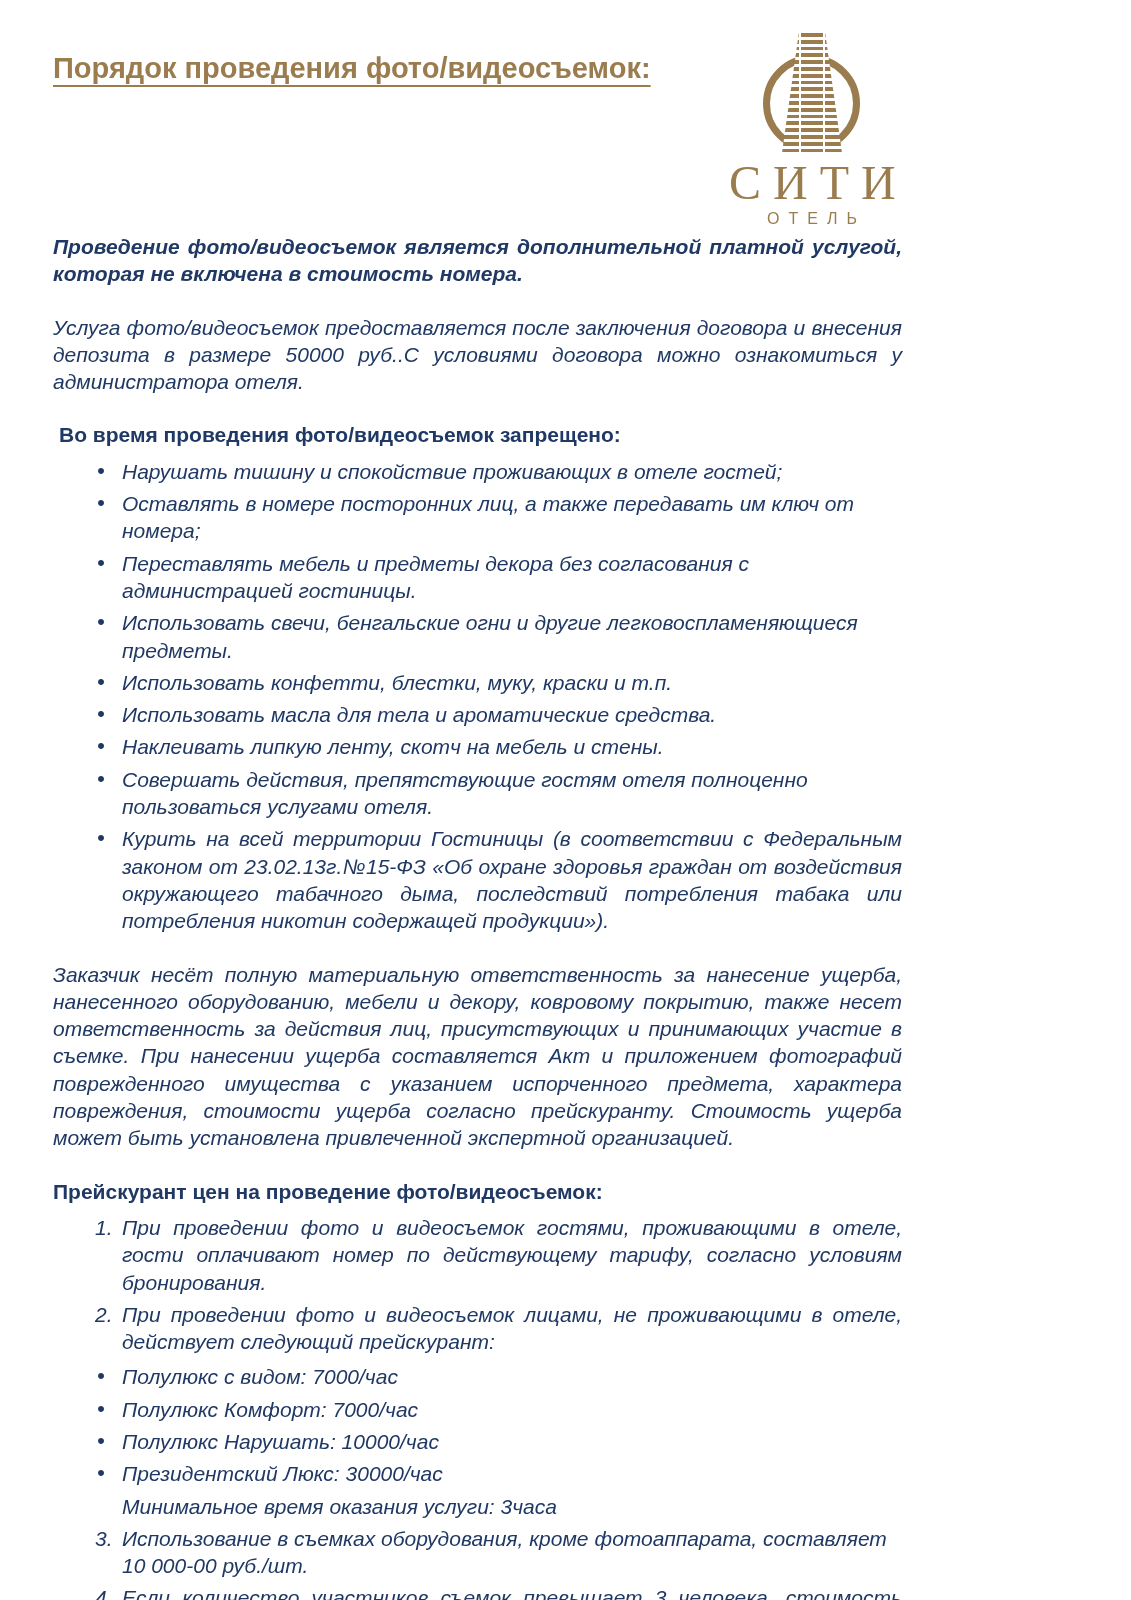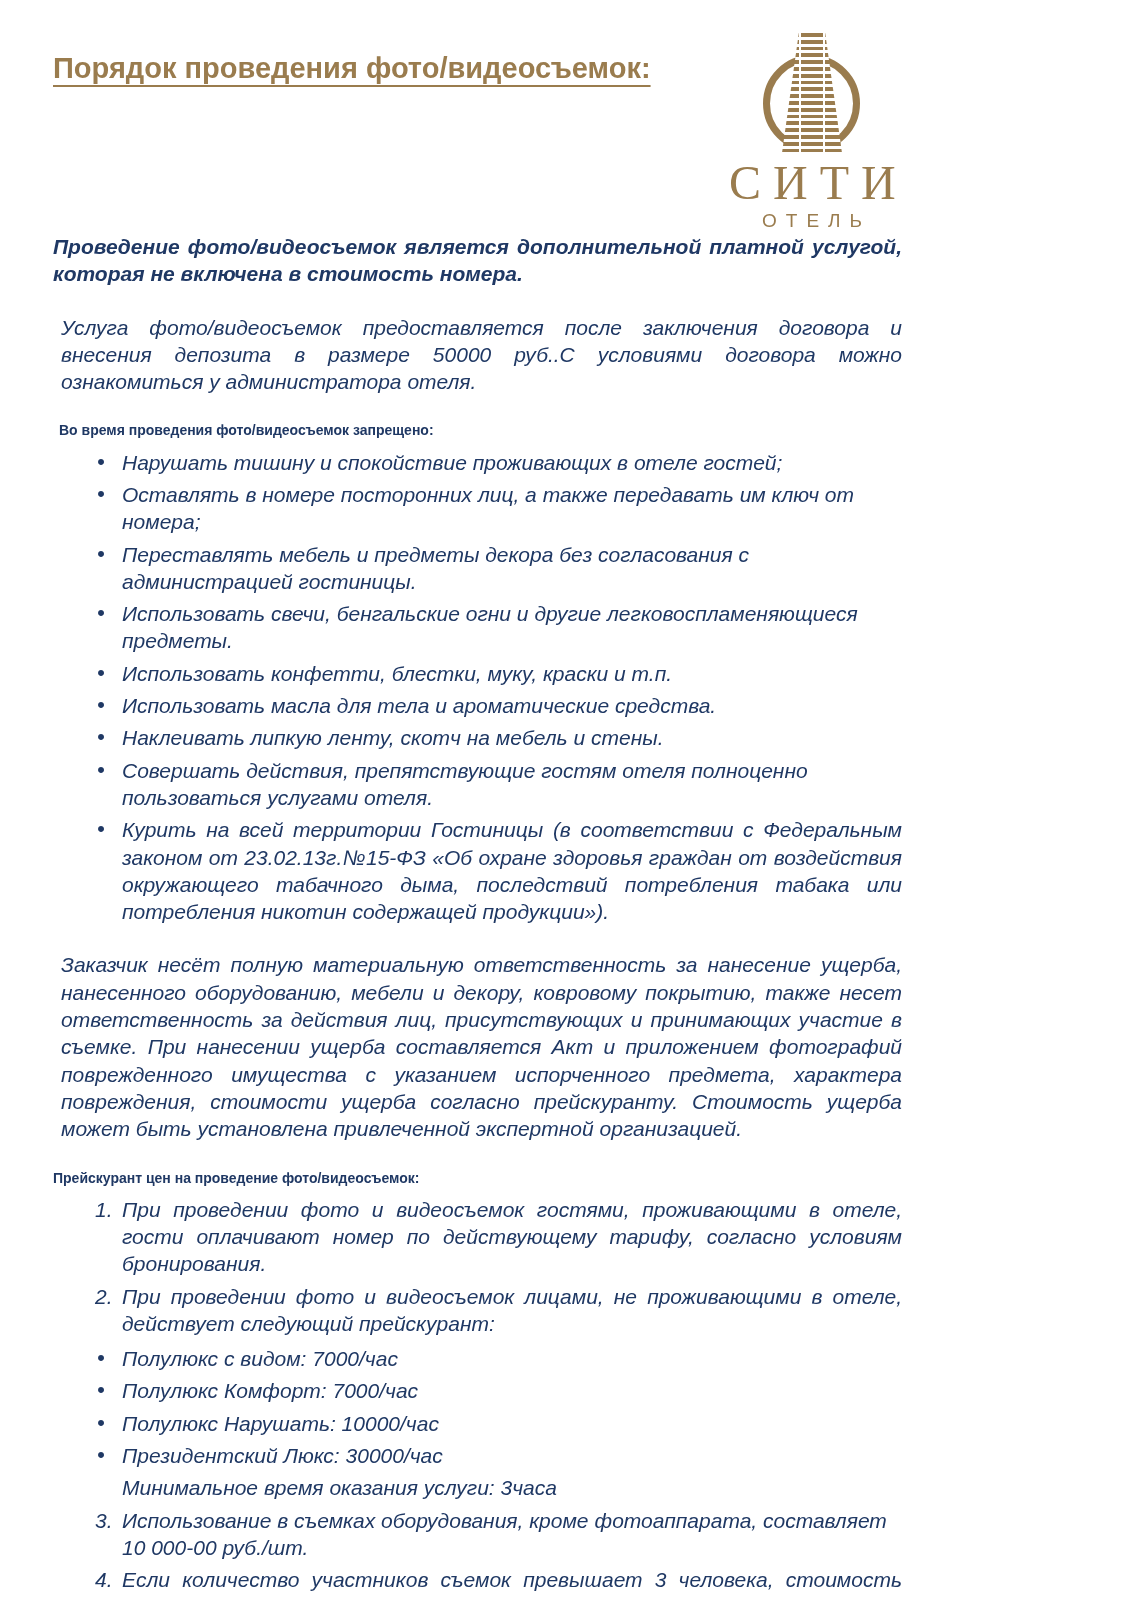--- a/index.html
+++ b/index.html
@@ -54,36 +54,36 @@
   .logo-name {
     margin-top:6px;
     font-family:"Liberation Serif", serif;
     font-size:48px;
     letter-spacing:12px;
     padding-left:12px; 
     line-height:1;
   }
   .logo-sub {
     margin-top:4px;
-    font-size:19px;
+    font-size:16px;
     letter-spacing:9px;
     padding-left:9px;
     line-height:1;
   }
   
   p, li, .num-item, .min-time { font-size:21px; line-height:1.3;font-style:italic; }
   .lead {
     margin:148px 0 0 0;
     font-weight:700;
     text-align:justify;
   }
-  .para { margin:26px 0 0 8px; text-align:justify; }
+  .para { margin:26px 0 0 0; text-align:justify; }
   .section-heading {
     margin:26px 0 0 0;
-    font-size:14px;
+    font-size:21px;
     font-weight:700;
     line-height:1.3;
   }
   .indented { padding-left:6px; }
   ul.doc-list { list-style:none; margin:9px 0 0 0; padding:0 0 0 42px; }
   ul.doc-list li { position:relative; padding-left:27px; margin-bottom:5px; }
   ul.doc-list li::before {
     content:"\2022";
     position:absolute; left:2px; top:-1px;
     font-size:22px;

